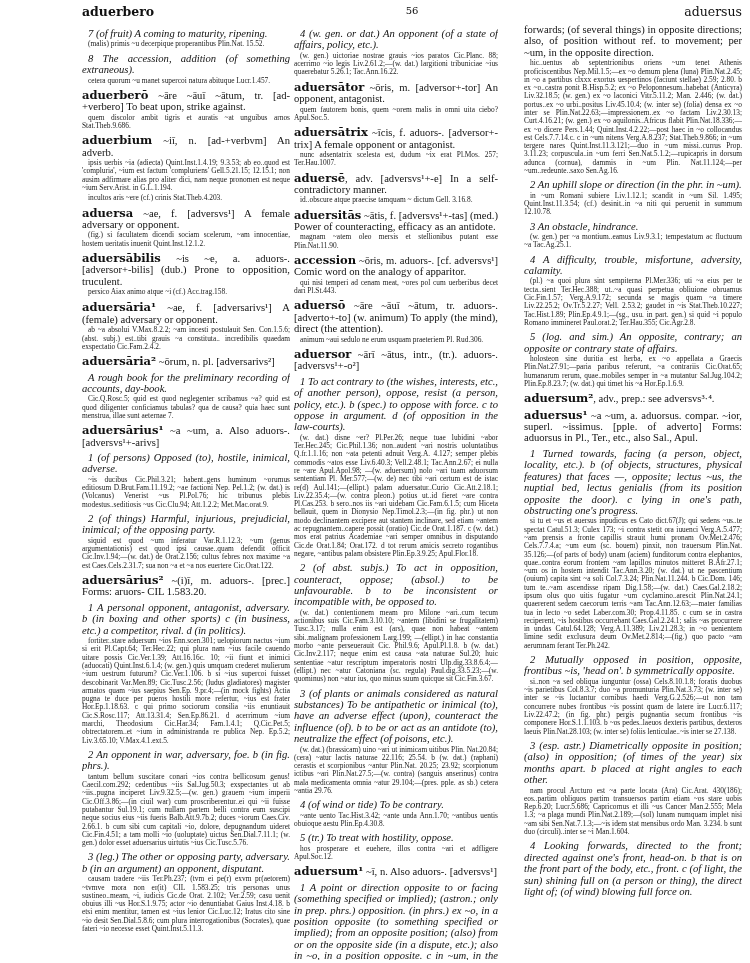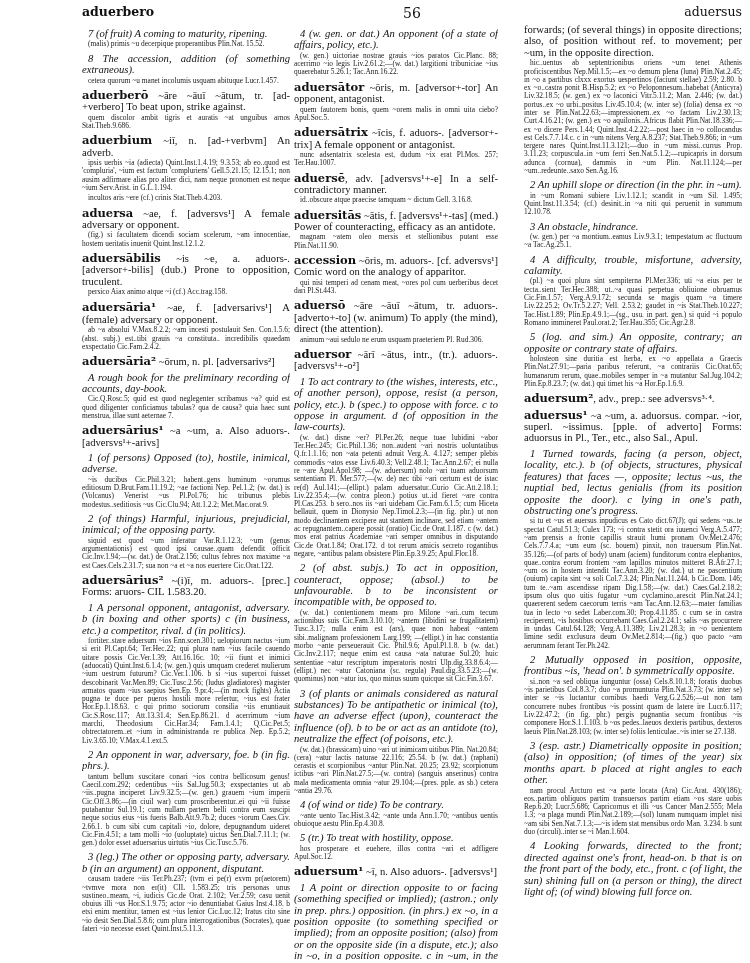--- a/index.html
+++ b/index.html
@@ -1,19 +1,19 @@
 <!DOCTYPE html>
 <html><head>
 <meta charset="utf-8">
 <style>
   html, body { margin: 0; padding: 0; background: #ffffff; }
   body { width: 750px; height: 963px; overflow: hidden; position: relative; color: #111; font-family: "DejaVu Serif", "Liberation Serif", serif; }
   .header { position: absolute; top: 4px; left: 82px; width: 660px; height: 16px; }
   .hw-left { position: absolute; left: 0; top: 0; font-weight: bold; font-size: 12.5px; }
-  .pageno { position: absolute; left: 0; right: 0; text-align: center; top: 1px; font-size: 14px; }
+  .pageno { position: absolute; left: 0; right: 0; text-align: center; top: 1px; font-size: 10px; }
   .hw-right { position: absolute; right: 0; top: 0; font-weight: normal; font-size: 12.5px; }
   .col { position: absolute; top: 24px; overflow: hidden; height: 936px; }
   .col-left { left: 82px; width: 208px; }
   .col-mid { left: 294px; width: 204px; }
   .col-right { left: 524px; width: 218px; }
   .entry { margin: 0 0 5px 0; }
   .def { font-family: "Liberation Serif", serif; font-size: 10.6px; line-height: 11.4px; text-align: justify; margin: 0 0 1px 0; }
   .def.indent { text-indent: 6px; margin-top: 4px; font-style: italic; }
   .cite { font-family: "Liberation Serif", serif; font-size: 7.4px; line-height: 8.3px; text-align: justify; margin: 0 0 2px 0; text-indent: 6px; color: #1a1a1a; }
   .lemma { font-weight: bold; font-size: 11.5px; font-family: "DejaVu Serif", serif; }
@@ -24,21 +24,21 @@
 <div class="header">
   <span class="hw-left">aduerbero</span>
   <span class="pageno">56</span>
   <span class="hw-right">aduersus</span>
 </div>
 
 <div class="col col-left">
     <p class="def indent">7 (of fruit) A coming to maturity, ripening.</p>
     <p class="cite">(malis) primis ~u decerpique properantibus Plin.Nat. 15.52.</p>
     <p class="def indent">8 The accession, addition (of something extraneous).</p>
-    <p class="cite">cetera quorum ~u manet incolumis usquam abituque Lucr.1.457.</p>
+    <p class="cite">cetera quorum ~u manet supercoi natura abituque Lucr.1.457.</p>
     <p class="def entry" style="margin-top: 5px;"><span class="lemma">aduerberō</span><span> ~āre ~āuī ~ātum, tr. [ad-+verbero] To beat upon, strike against.</span></p>
     <p class="cite">quem discolor ambit tigris et auratis ~at unguibus arnos Stat.Theb.9.686.</p>
     <p class="def entry" style="margin-top: 5px;"><span class="lemma">aduerbium</span><span> ~iī, n. [ad-+verbvm] An adverb.</span></p>
     <p class="cite">ipsis uerbis ~ia (adiecta) Quint.Inst.1.4.19; 9.3.53; ab eo..quod est 'compluria', ~ium est factum 'compluriens' Gell.5.21.15; 12.15.1; non ausim adfirmare alias pro aliter dici, nam neque pronomen est neque ~ium Serv.Arist. in G.L.1.194.</p>
     <p class="cite">incultos aris ~ere (cf.) crinis Stat.Theb.4.203.</p>
     <p class="def entry" style="margin-top: 5px;"><span class="lemma">aduersa</span><span> ~ae, f. [adversvs¹] A female adversary or opponent.</span></p>
     <p class="cite">(fig.) si facultatem dicendi sociam scelerum, ~am innocentiae, hostem ueritatis inuenit Quint.Inst.12.1.2.</p>
     <p class="def entry" style="margin-top: 5px;"><span class="lemma">aduersābilis</span><span> ~is ~e, a. aduors-. [adversor+-bilis] (dub.) Prone to opposition, truculent.</span></p>
     <p class="cite">persico Aiax animo atque ~i (cf.) Acc.trag.158.</p>
     <p class="def entry" style="margin-top: 6px;"><span class="lemma">aduersāria¹</span><span> ~ae, f. [adversarivs¹] A (female) adversary or opponent.</span></p>

